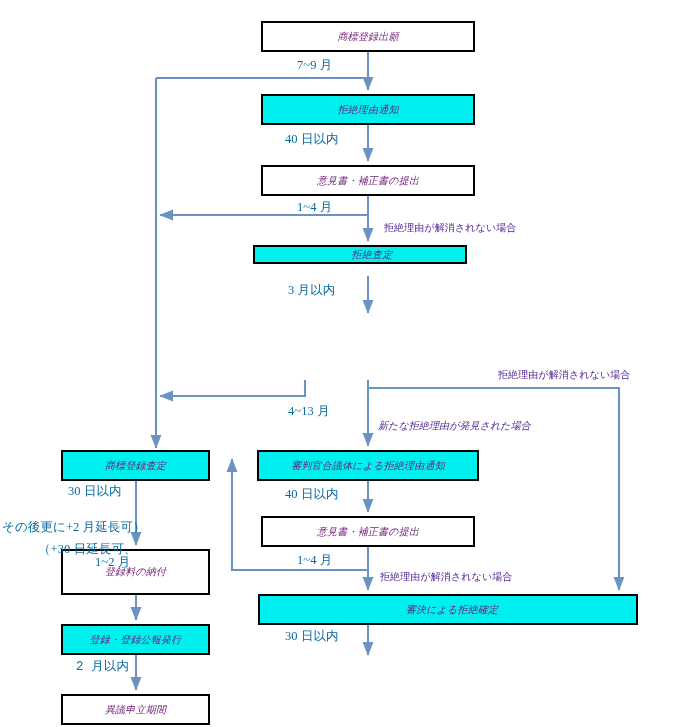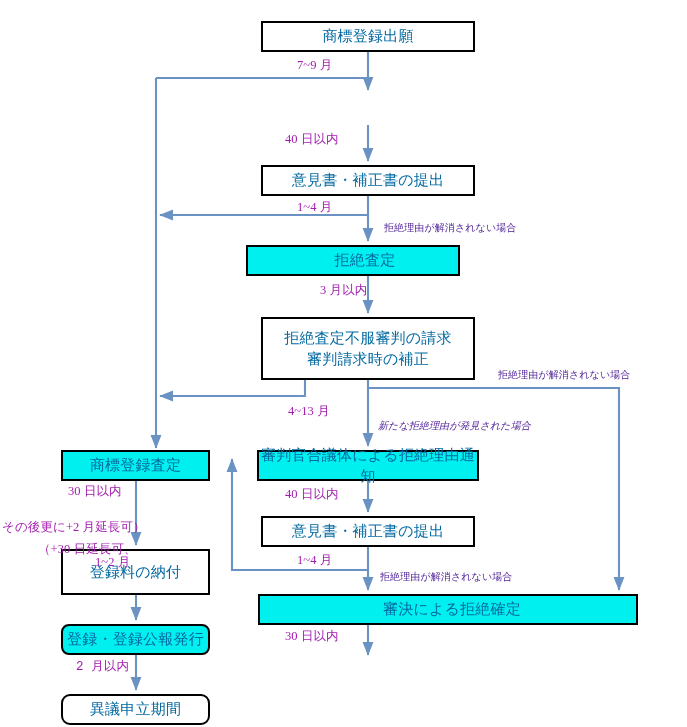--- a/index.html
+++ b/index.html
@@ -24,33 +24,34 @@
   }
   .node {
     position: absolute;
     box-sizing: border-box;
     border: 2px solid #000000;
     background: #ffffff;
     display: flex;
     flex-direction: column;
     align-items: center;
     justify-content: center;
-    font-size: 15px;
-    color: #0369a1;
+    font-size: 10px;
+    color: #701a75;
     line-height: 1.35;
     text-align: center;
     letter-spacing: 0.2px;
+    font-style: italic;
   }
   .node.cyan {
     background: #00f0f0;
   }
   .node .line2 { display: block; }
   .edge-label {
     position: absolute;
-    color: #a21caf;
+    color: #0369a1;
     font-size: 12.5px;
     line-height: 1.25;
     white-space: nowrap;
     text-align: center;
     letter-spacing: 0.1px;
   }
   .note {
     position: absolute;
     color: #4c1d95;
     font-size: 10px;
@@ -103,33 +104,32 @@
       <path d="M136,655 L136,690" marker-end="url(#ah)"></path>
 
       <path d="M368,625 L368,655" marker-end="url(#ah)"></path>
     </g>
   </svg>
 
   <div class="node" style="left:261px; top:21px; width:214px; height:31px;">
     <span>商標登録出願</span>
   </div>
 
+  <div class="node cyan" style="left:261px; top:94px; width:214px; height:31px;">
+    <span>拒絶理由通知</span>
+  </div>
 
   <div class="node" style="left:261px; top:165px; width:214px; height:31px;">
     <span>意見書・補正書の提出</span>
   </div>
 
-  <div class="node cyan" style="left:246px; top:245px; width:214px; height:31px;padding-left:24px;">
+  <div class="node cyan" style="left:253px; top:245px; width:214px; height:19px;padding-left:24px;">
     <span>拒絶査定</span>
   </div>
 
-  <div class="node" style="left:261px; top:317px; width:214px; height:63px;">
-    <span>拒絶査定不服審判の請求</span>
-    <span class="line2">審判請求時の補正</span>
-  </div>
 
   <div class="node cyan" style="left:257px; top:450px; width:222px; height:31px;">
     <span>審判官合議体による拒絶理由通知</span>
   </div>
 
   <div class="node cyan" style="left:61px; top:450px; width:149px; height:31px;">
     <span>商標登録査定</span>
   </div>
 
   <div class="node" style="left:261px; top:516px; width:214px; height:31px;">
@@ -137,36 +137,36 @@
   </div>
 
   <div class="node" style="left:61px; top:549px; width:149px; height:46px;">
     <span>登録料の納付</span>
   </div>
 
   <div class="node cyan" style="left:258px; top:594px; width:380px; height:31px;padding-left:8px;">
     <span>審決による拒絶確定</span>
   </div>
 
-  <div class="node cyan" style="left:61px; top:624px; width:149px; height:31px;border-radius:8px;">
+  <div class="node cyan" style="left:61px; top:624px; width:149px; height:31px;">
     <span>登録・登録公報発行</span>
   </div>
 
 
-  <div class="node" style="left:61px; top:694px; width:149px; height:31px;border-radius:9px;">
+  <div class="node" style="left:61px; top:694px; width:149px; height:31px;">
     <span>異議申立期間</span>
   </div>
 
   <div class="edge-label" style="left:297px; top:58px;">7~9 月</div>
 
   <div class="edge-label" style="left:285px; top:132px;">40 日以内</div>
 
   <div class="edge-label" style="left:297px; top:200px;">1~4 月</div>
 
-  <div class="edge-label" style="left:288px; top:283px;margin-left:32px;">3 月以内</div>
+  <div class="edge-label" style="left:288px; top:283px;">3 月以内</div>
 
   <div class="edge-label" style="left:288px; top:404px;">4~13 月</div>
 
   <div class="edge-label" style="left:68px; top:484px;">30 日以内</div>
 
   <div class="edge-label" style="left:38px; top:502px;margin-top:40px;">（+30 日延長可、</div>
 
   <div class="edge-label" style="left:2px; top:520px;">その後更に+2 月延長可）</div>
 
   <div class="edge-label" style="left:285px; top:487px;">40 日以内</div>

